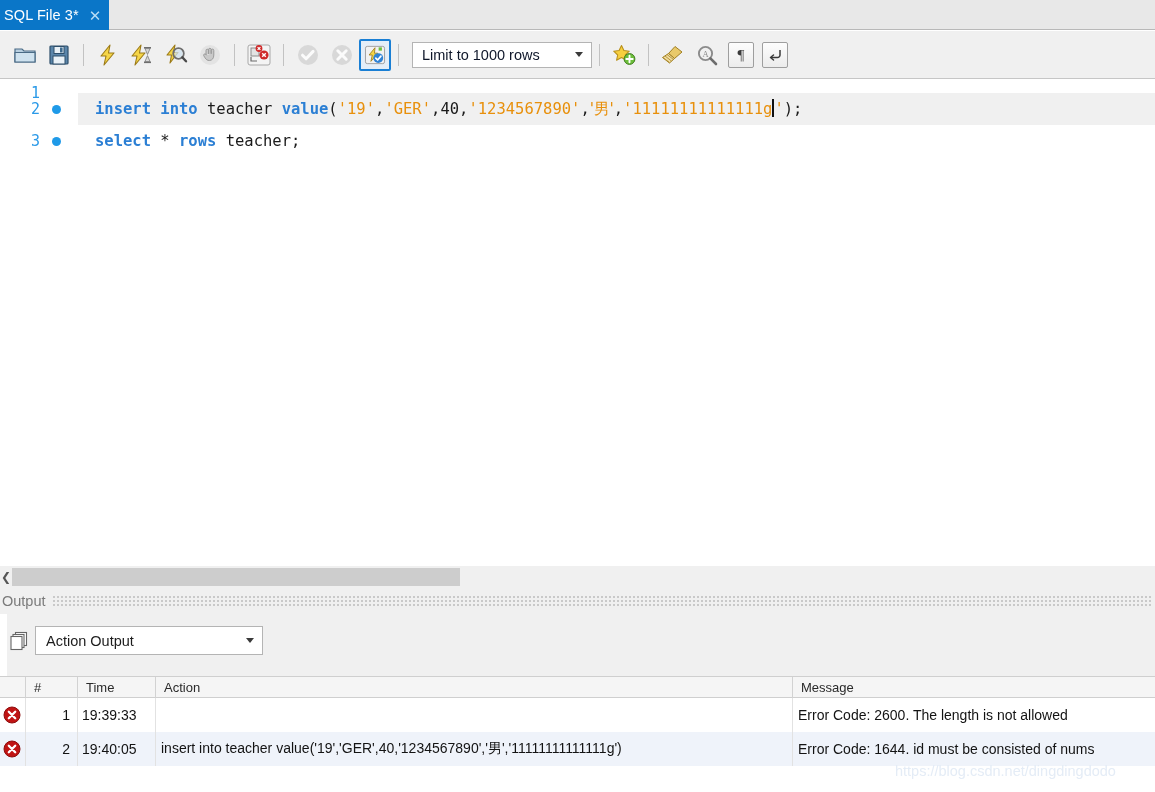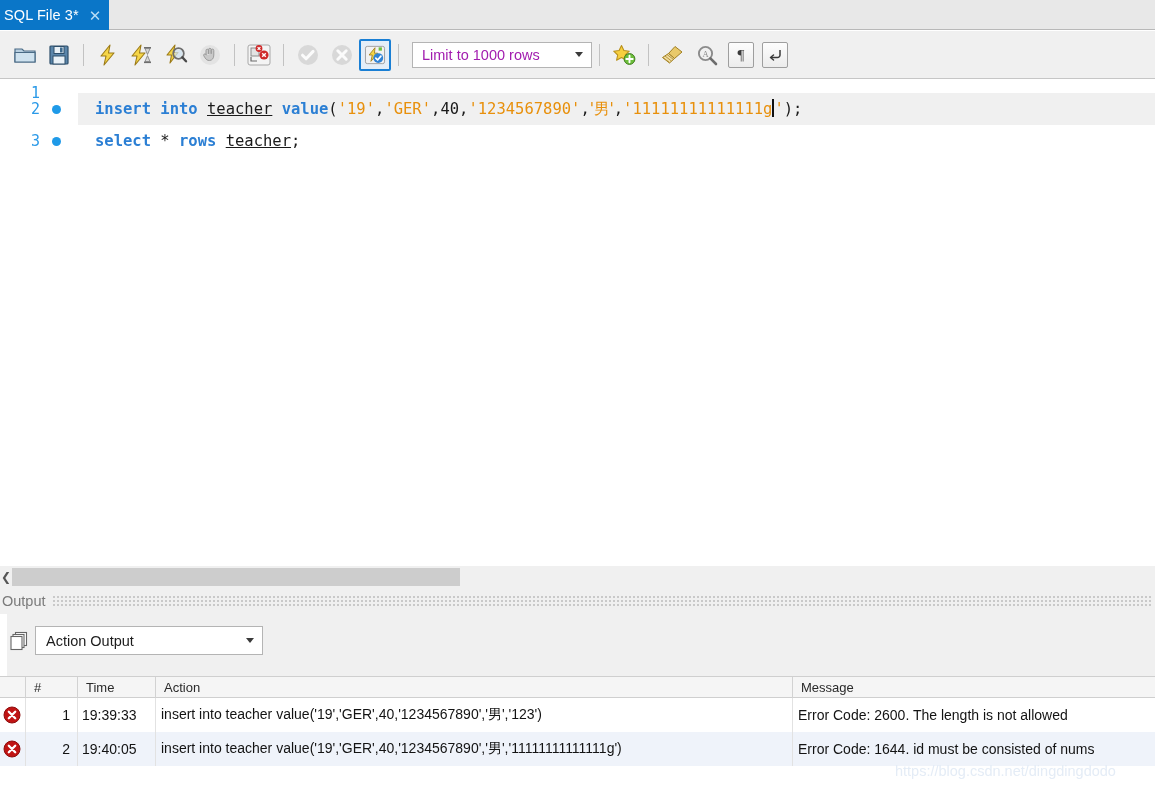--- a/index.html
+++ b/index.html
@@ -37,37 +37,37 @@
   .tb { width:34px; height:34px; display:flex; align-items:center; justify-content:center;
         position:relative; flex:none; }
   .tb svg { display:block; }
   .tb-sel { border:2px solid #1a7fd4; background:#e4eef8; border-radius:2px; width:32px; height:32px; }
   .sep { width:1px; height:22px; background:#c2c2c2; margin:0 7px; flex:none; }
   .limit-box {
     width:180px; height:26px; background:#fff; border:1px solid #b4b4b4;
     display:flex; align-items:center; justify-content:space-between;
     padding:0 6px 0 9px; margin-left:6px; flex:none;
   }
-  .limit-text { font-size:14.5px; color:#a21caf; white-space:nowrap; }
+  .limit-text { font-size:14.5px; color:#0f172a; white-space:nowrap; }
   .caret { width:0;height:0;border-left:4.5px solid transparent;border-right:4.5px solid transparent;
            border-top:5px solid #3a3a3a; margin-right:2px; }
   .btnbox { width:26px; height:26px; border:1px solid #9e9e9e; border-radius:2px;
             background:linear-gradient(#fdfdfd,#ececec); display:flex;align-items:center;justify-content:center; }
 
   
   .editor { position:absolute; left:0; top:79px; width:1155px; height:487px; background:#fff; }
   .line { position:absolute; left:0; width:100%; height:32px; display:flex; align-items:center; }
   .ln-num { position:absolute; width:40px; text-align:right; left:0;
             font-family:"DejaVu Sans Mono", monospace; font-size:15px; color:#2b9ae8; }
   .ln-dot { position:absolute; left:52px; width:9px; height:9px; border-radius:50%; background:#1f9ae8; }
   .code-hl { position:absolute; left:78px; width:1077px; height:32px; background:#f0f0f0; }
   .code-txt { position:absolute; left:95px; font-family:"DejaVu Sans Mono", monospace;
               font-size:15.5px; white-space:pre; letter-spacing:0px; }
   .kw { color:#2b7fd4; font-weight:bold; }
-  .id { color:#1a1a1a;text-decoration:underline; }
+  .id { color:#1a1a1a; }
   .str { color:#e8900c; }
   .num { color:#1a1a1a; }
   .pun { color:#1a1a1a; }
   .cjk { color:#e8900c; font-family:"DejaVu Sans", sans-serif; }
   .caret-bar { display:inline-block; width:2px; height:18px; background:#111;
                vertical-align:-3px; margin:0 0px; }
 
   
   .hscroll { position:absolute; left:0; top:566px; width:1155px; height:22px; background:#f0f0f0; }
   .hs-arrow { position:absolute; left:0; top:0; width:12px; height:22px;
@@ -328,21 +328,20 @@
           <circle cx="9" cy="9" r="8" fill="#c01414" stroke="#8e0d0d" stroke-width="1"></circle>
           <path d="M5.8 5.8l6.4 6.4M12.2 5.8l-6.4 6.4" stroke="#fff" stroke-width="2.3" stroke-linecap="round"></path>
         </svg>
       </span>
       <span class="rdiv" style="left:25px;"></span>
       <span class="rdiv" style="left:77px;"></span>
       <span class="rdiv" style="left:155px;"></span>
       <span class="rdiv" style="left:792px;"></span>
       <span class="cell cell-num" style="left:26px;width:44px;justify-content:flex-end;">1</span>
       <span class="cell" style="left:82px;">19:39:33</span>
-      <span class="cell" style="left:161px;">insert into teacher value('19','GER',40,'1234567890','男','123')</span>
       <span class="cell" style="left:798px;">Error Code: 2600. The length is not allowed</span>
     </div>
 
     <div class="row row-alt" style="top:56px;">
       <span class="err-ico">
         <svg width="18" height="18" viewBox="0 0 18 18">
           <circle cx="9" cy="9" r="8" fill="#c01414" stroke="#8e0d0d" stroke-width="1"></circle>
           <path d="M5.8 5.8l6.4 6.4M12.2 5.8l-6.4 6.4" stroke="#fff" stroke-width="2.3" stroke-linecap="round"></path>
         </svg>
       </span>

